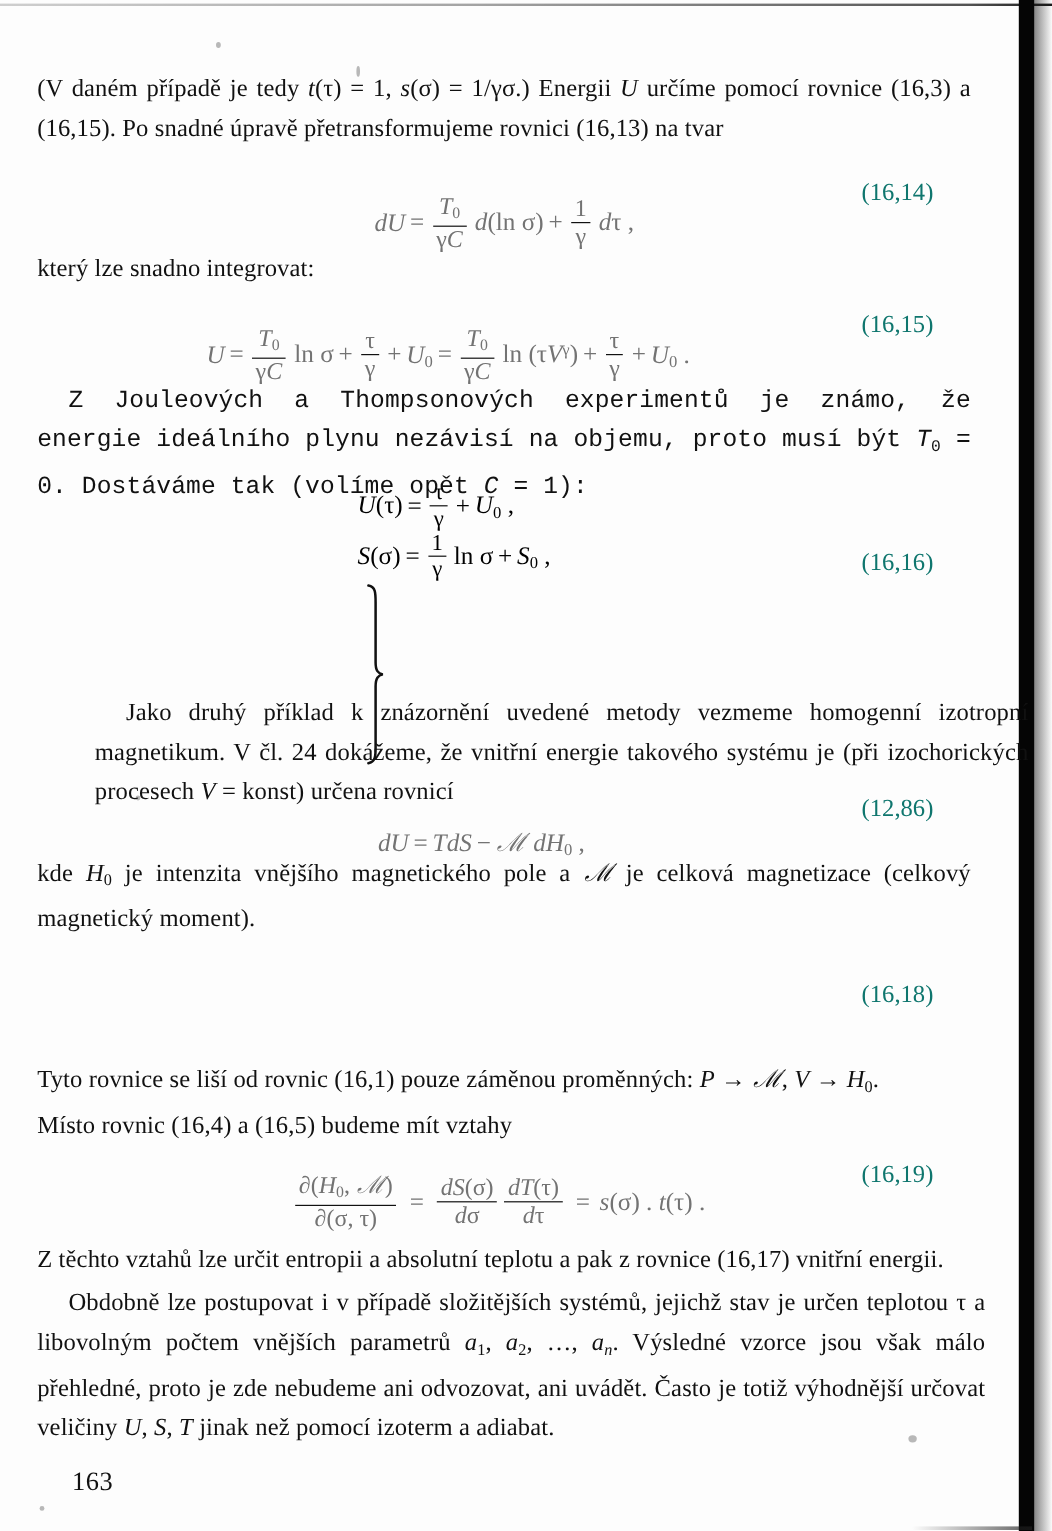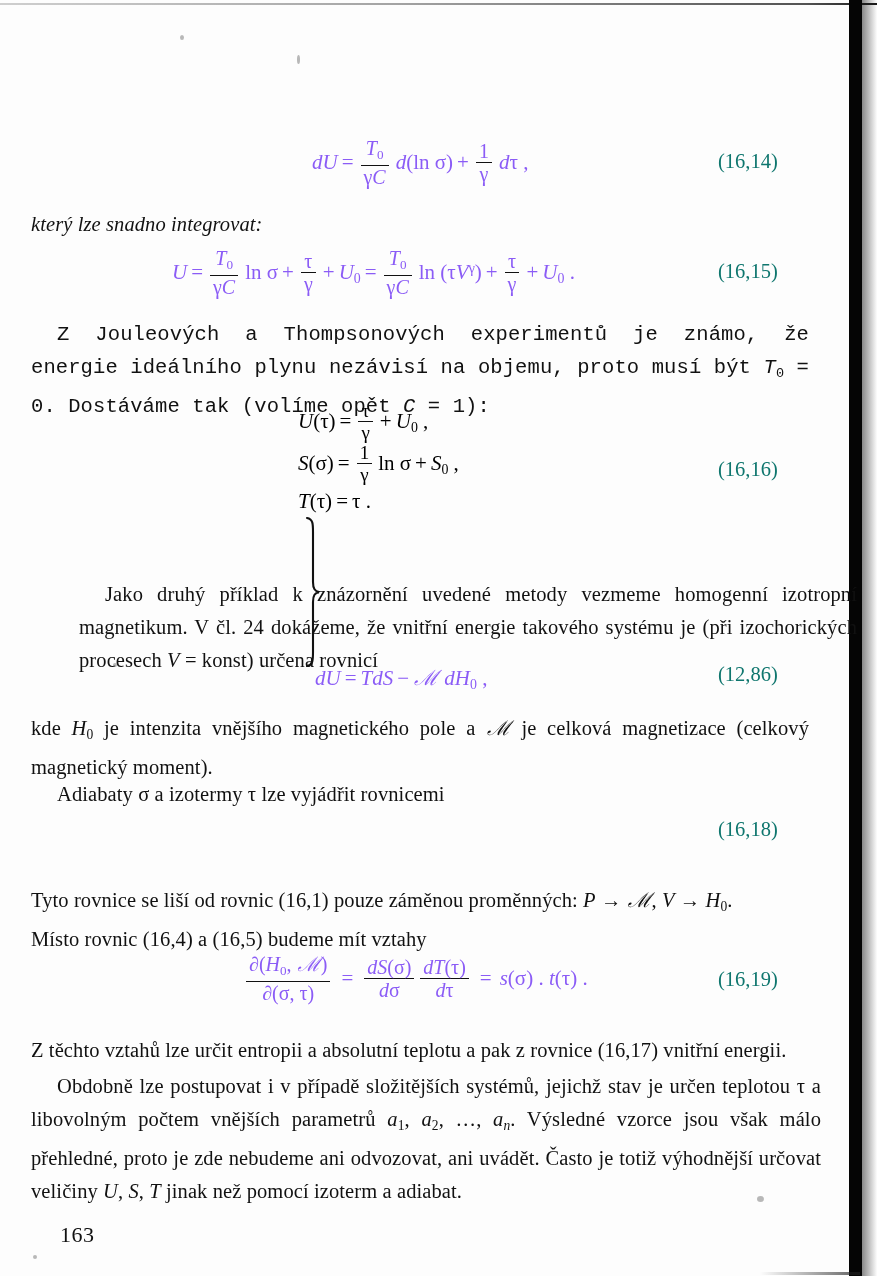--- a/index.html
+++ b/index.html
@@ -64,22 +64,23 @@
     letter-spacing: 0.1px;
     text-align: justify;
     color: #111;
   }
   .para.indent-first { text-indent: 26px; }
 
   
   .eq {
     position: absolute;
     font-size: 21px;
-    color: #8b5cf6;
+    color: #737373;
     white-space: nowrap;
+    margin-top: 24px;
   }
   .eqnum {
     position: absolute;
     font-size: 20.5px;
     color: #0f766e;
     white-space: nowrap;
   }
 
   .it { font-style: italic; }
   .op { padding: 0 4px; }
@@ -160,48 +161,48 @@
   <div class="scan-gutter-soft"></div>
   <div class="scan-bottom-edge"></div>
   <div class="speck" style="left:180px;top:35px;width:4px;height:5px;"></div>
   <div class="speck" style="left:297px;top:55px;width:3px;height:9px;"></div>
   <div class="speck" style="left:113px;top:663px;width:4px;height:4px;"></div>
   <div class="speck" style="left:33px;top:1255px;width:4px;height:4px;"></div>
   <div class="speck" style="left:757px;top:1196px;width:7px;height:6px;"></div>
 
   <div class="content">
 
+    <div class="para" style="left:31px; top:58px; width:778px;">
+      (V daném případě je tedy <span class="it">t</span>(τ) = 1, <span class="it">s</span>(σ) = 1/γσ.) Energii <span class="it">U</span> určíme pomocí rovnice (16,3) a (16,15). Po snadné úpravě přetransformujeme rovnici (16,13) na tvar
+    </div>
 
     <div class="eq" style="left:312px; top:140px;">
       <span class="it">d</span><span class="it">U</span><span class="op">=</span><span class="frac big"><span class="num"><span class="it">T</span><sub>0</sub></span><span class="den">γ<span class="it">C</span></span></span><span style="padding-left:4px;"><span class="it">d</span>(ln σ)</span><span class="op">+</span><span class="frac big"><span class="num">1</span><span class="den">γ</span></span><span style="padding-left:4px;"><span class="it">d</span>τ ,</span>
     </div>
     <div class="eqnum" style="left:718px; top:150px;">(16,14)</div>
 
-    <div class="para" style="left:31px; top:208px; width:400px; text-align:left;font-style:italic;">který lze snadno integrovat:</div>
+    <div class="para" style="left:31px; top:208px; width:400px; text-align:left;">který lze snadno integrovat:</div>
 
     <div class="eq" style="left:172px; top:250px;">
       <span class="it">U</span><span class="op">=</span><span class="frac big"><span class="num"><span class="it">T</span><sub>0</sub></span><span class="den">γ<span class="it">C</span></span></span><span style="padding-left:4px;">ln σ</span><span class="op">+</span><span class="frac big"><span class="num">τ</span><span class="den">γ</span></span><span class="op">+</span><span class="it">U</span><sub>0</sub><span class="op">=</span><span class="frac big"><span class="num"><span class="it">T</span><sub>0</sub></span><span class="den">γ<span class="it">C</span></span></span><span style="padding-left:4px;">ln (τ<span class="it">V</span><sup>γ</sup>)</span><span class="op">+</span><span class="frac big"><span class="num">τ</span><span class="den">γ</span></span><span class="op">+</span><span class="it">U</span><sub>0</sub> .
     </div>
     <div class="eqnum" style="left:718px; top:260px;">(16,15)</div>
 
     <div class="para indent-first" style="left:31px; top:318px; width:778px;font-family:Liberation Mono, monospace;">
       Z Jouleových a Thompsonových experimentů je známo, že energie ideálního plynu nezávisí na objemu, proto musí být <span class="it">T</span><sub>0</sub> = 0. Dostáváme tak (volíme opět <span class="it">C</span> = 1):
     </div>
 
     <div class="system" style="left:298px; top:402px; height:152px;">
       <div class="rows">
         <div class="row">
           <span class="it">U</span>(τ)<span class="op">=</span><span class="frac"><span class="num">τ</span><span class="den">γ</span></span><span class="op">+</span><span class="it">U</span><sub>0</sub> ,
         </div>
         <div class="row">
           <span class="it">S</span>(σ)<span class="op">=</span><span class="frac"><span class="num">1</span><span class="den">γ</span></span><span style="padding-left:3px;">ln σ</span><span class="op">+</span><span class="it">S</span><sub>0</sub> ,
         </div>
-        <div class="row">
-          <span class="it">T</span>(τ)<span class="op">=</span>τ .
-        </div>
       </div>
       <div class="brace" style="height:152px;">
         <svg width="18" height="152" viewBox="0 0 18 152" aria-hidden="true">
           <path d="M3 2 C9 3, 9 8, 9 16 L9 66 C9 73, 11 75, 15 76 C11 77, 9 79, 9 86 L9 136 C9 144, 9 149, 3 150" fill="none" stroke="#111" stroke-width="2.1" stroke-linecap="round"></path>
         </svg>
       </div>
     </div>
     <div class="eqnum" style="left:718px; top:458px;">(16,16)</div>
 
     <div class="para indent-first" style="left:31px; top:578px; width:778px;margin-left:48px;">
@@ -210,23 +211,20 @@
 
     <div class="eq" style="left:315px; top:663px;">
       <span class="it">d</span><span class="it">U</span><span class="op">=</span><span class="it">T</span><span class="it">d</span><span class="it">S</span><span class="op">−</span><span class="scriptM">ℳ</span><span style="padding-left:6px;"><span class="it">d</span><span class="it">H</span><sub>0</sub> ,</span>
     </div>
     <div class="eqnum" style="left:718px; top:663px;">(12,86)</div>
 
     <div class="para" style="left:31px; top:712px; width:778px;">
       kde <span class="it">H</span><sub>0</sub> je intenzita vnějšího magnetického pole a <span class="scriptM">ℳ</span> je celková magnetizace (celkový magnetický moment).
     </div>
 
-    <div class="para indent-first" style="left:31px; top:778px; width:778px; text-align:left;">
-      Adiabaty σ a izotermy τ lze vyjádřit rovnicemi
-    </div>
 
     <div class="eqnum" style="left:718px; top:818px;">(16,18)</div>
 
     <div class="para" style="left:31px; top:884px; width:790px; text-align:left;">
       Tyto rovnice se liší od rovnic (16,1) pouze záměnou proměnných: <span class="it">P</span> → <span class="scriptM">ℳ</span>, <span class="it">V</span> → <span class="it">H</span><sub>0</sub>.<br>
       Místo rovnic (16,4) a (16,5) budeme mít vztahy
     </div>
 
     <div class="eq" style="left:243px; top:956px;">
       <span class="frac big"><span class="num">∂(<span class="it">H</span><sub>0</sub>, <span class="scriptM">ℳ</span>)</span><span class="den">∂(σ, τ)</span></span><span class="op" style="padding:0 8px;">=</span><span class="frac big"><span class="num"><span class="it">d</span><span class="it">S</span>(σ)</span><span class="den"><span class="it">d</span>σ</span></span><span class="frac big"><span class="num"><span class="it">d</span><span class="it">T</span>(τ)</span><span class="den"><span class="it">d</span>τ</span></span><span class="op" style="padding:0 8px;">=</span><span class="it">s</span>(σ) . <span class="it">t</span>(τ) .

